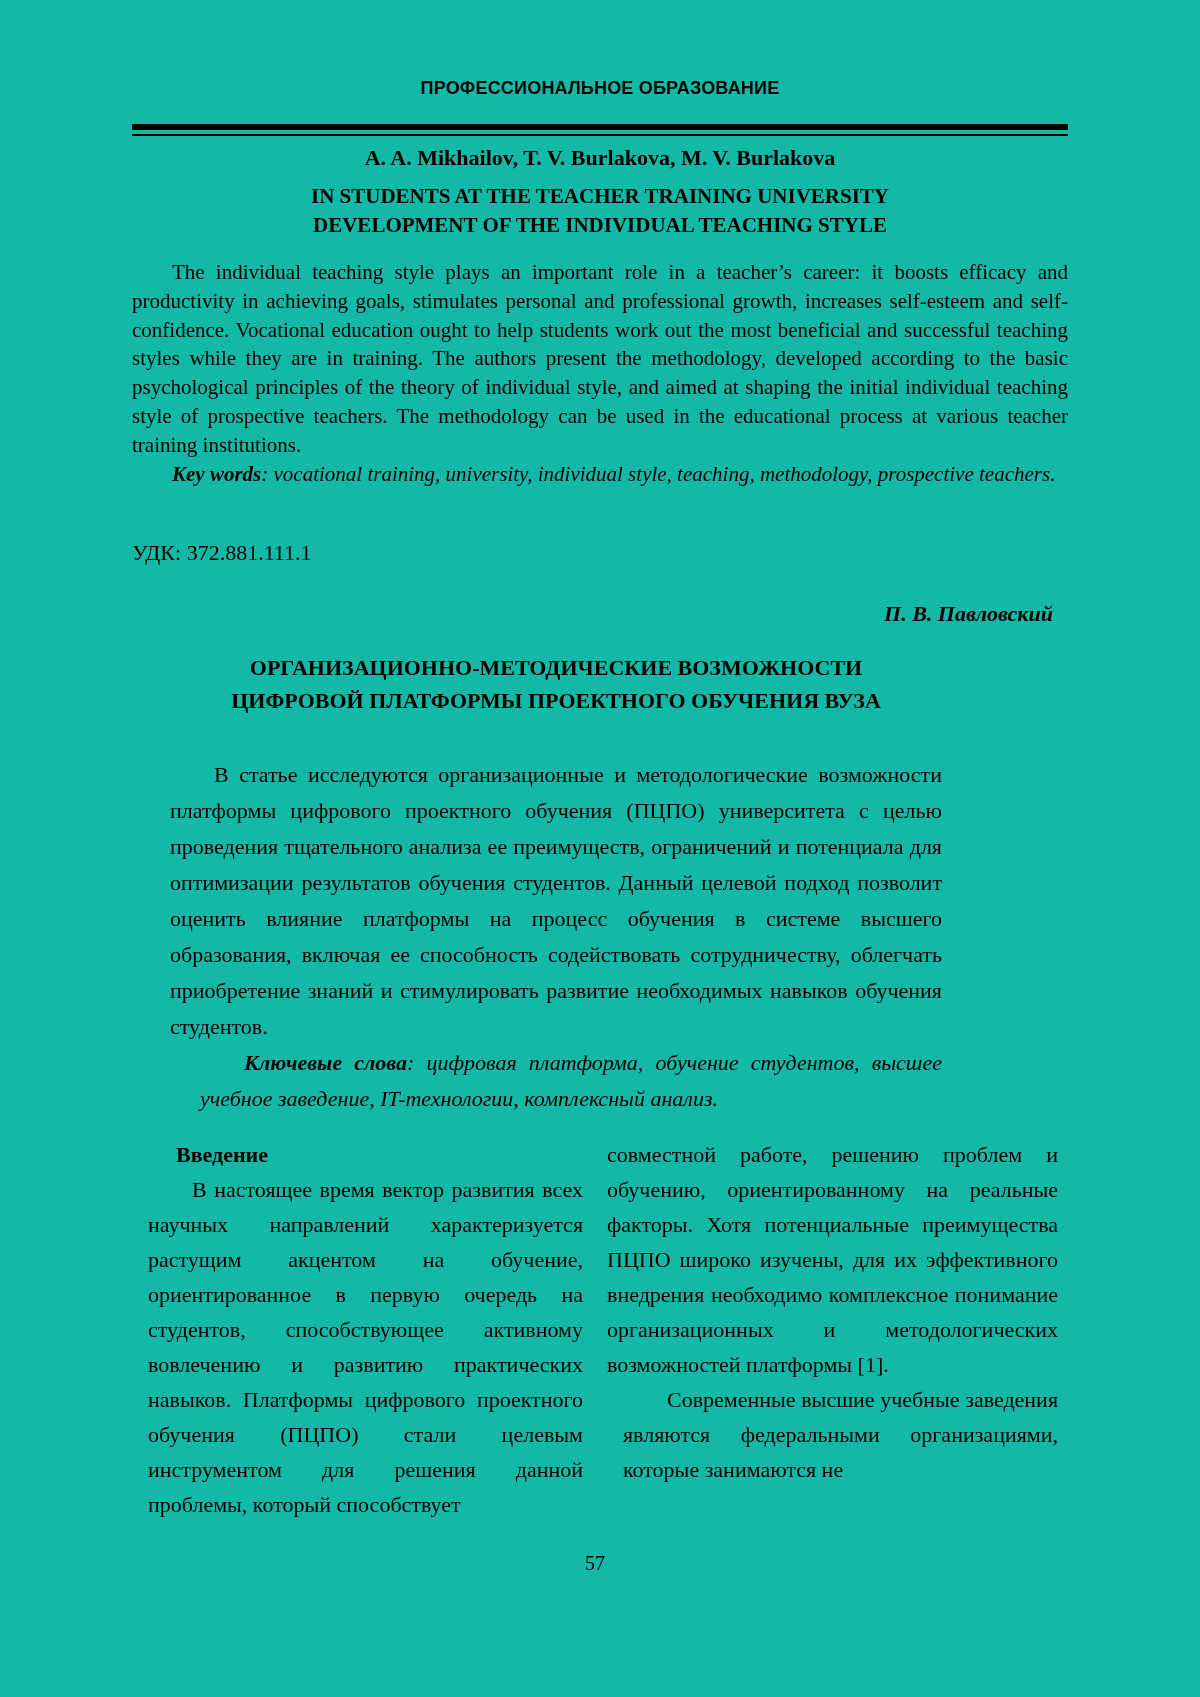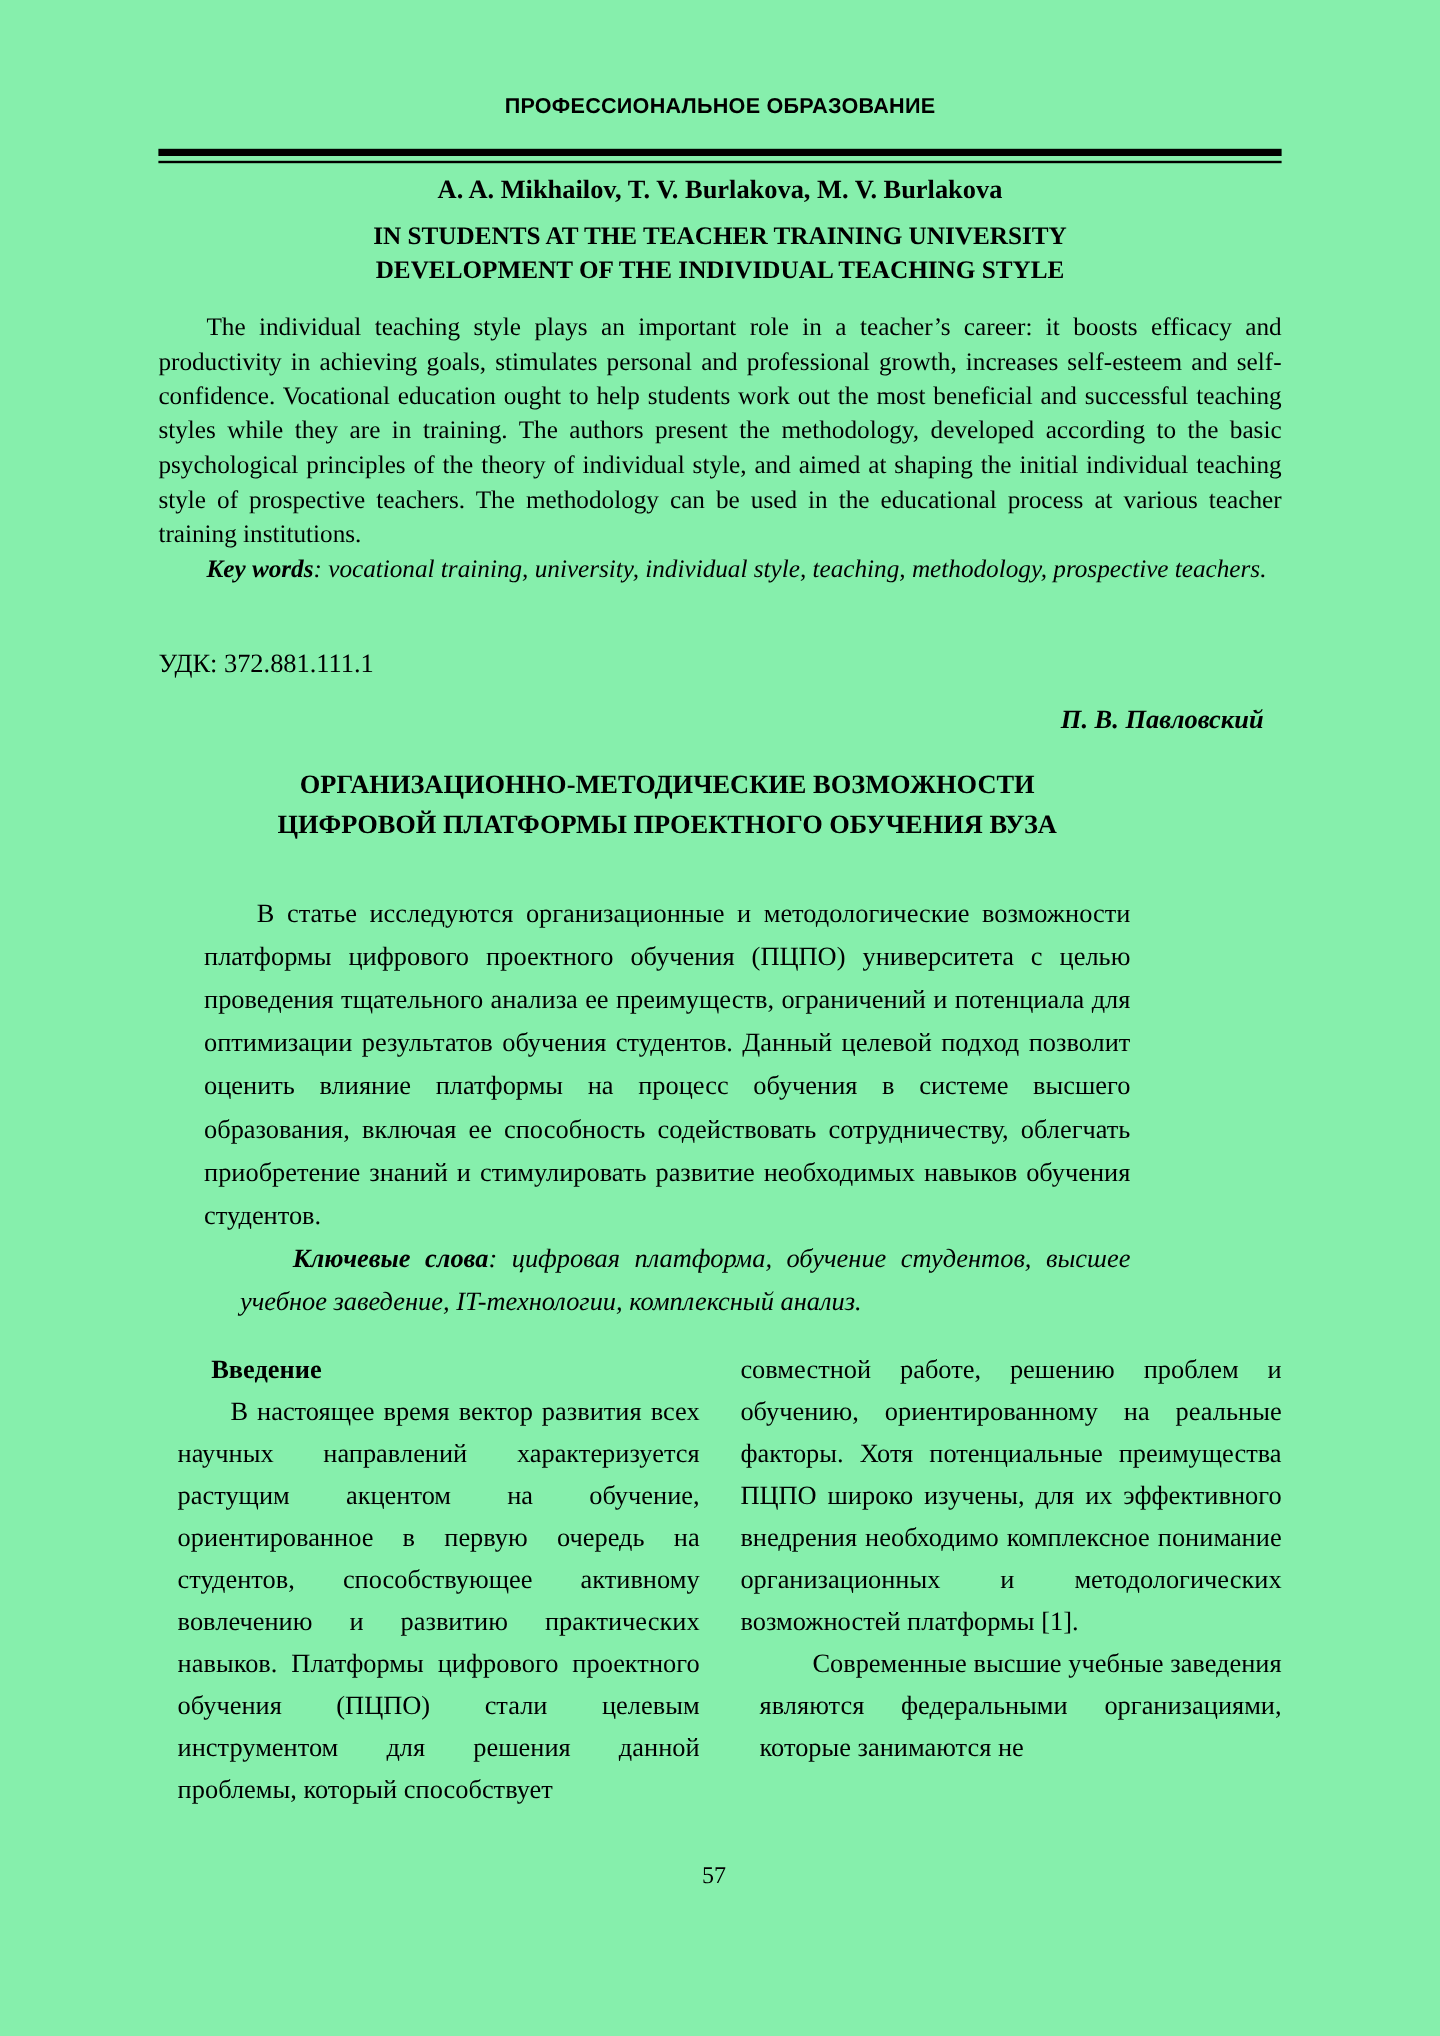--- a/index.html
+++ b/index.html
@@ -1,21 +1,21 @@
 <!DOCTYPE html>
 <html lang="ru"><head>
 <meta charset="utf-8">
 <style>
   * { margin: 0; padding: 0; box-sizing: border-box; }
   html, body { background: #ffffff; }
   .page {
     width: 1200px;
     height: 1697px;
     margin: 0 auto;
-    background: #86efac;
+    background: #14b8a6;
     color: #000000;
     font-family: "Liberation Serif", serif;
     position: relative;
     padding: 78px 132px 0 132px;
     overflow: hidden;
   }
   .running-head {
     text-align: center;
     font-family: "Liberation Sans", sans-serif;
     font-weight: bold;
@@ -55,21 +55,21 @@
     font-style: italic;
   }
   .kw-label { font-weight: bold; }
 
   .udc {
     margin-top: 52px;
     font-size: 22px;
     line-height: 26px;
   }
   .author-ru {
-    margin-top: 21px;
+    margin-top: 35px;
     text-align: right;
     padding-right: 15px;
     font-weight: bold;
     font-style: italic;
     font-size: 22px;
     line-height: 26px;
   }
   .ru-block { padding-left: 38px; padding-right: 126px; }
   .title-ru {
     margin-top: 24px;
@@ -90,21 +90,21 @@
     line-height: 36px;
     text-align: justify;
     text-indent: 44px;
     font-style: italic;
     margin-left: 30px;
   }
 
   .columns {
     margin-top: 20px;
     display: flex;
-    gap: 34px;
+    gap: 24px;
   }
   .col {
     width: 451px;
     font-size: 22px;
     line-height: 35px;
     text-align: justify;
   }
   .col .section-heading {
     font-weight: bold;
     text-indent: 44px;

